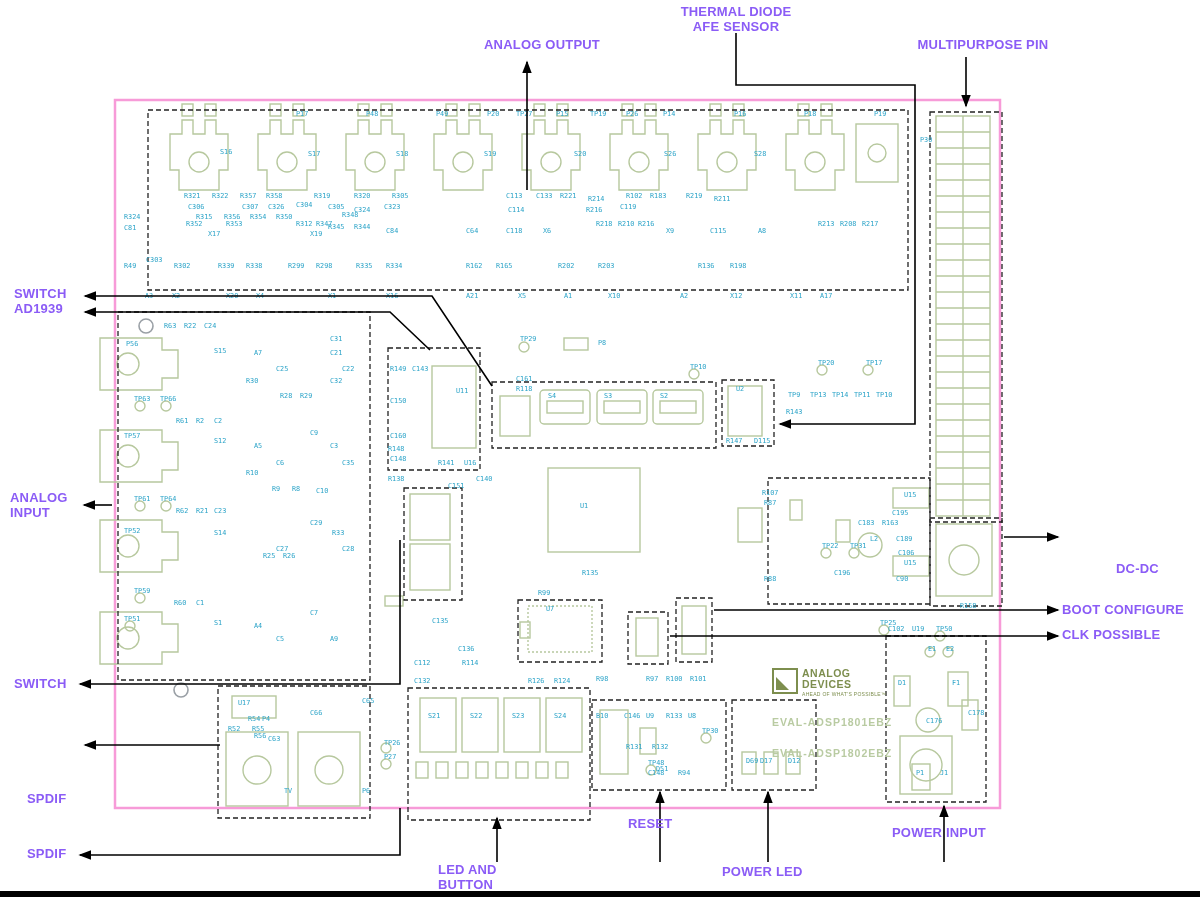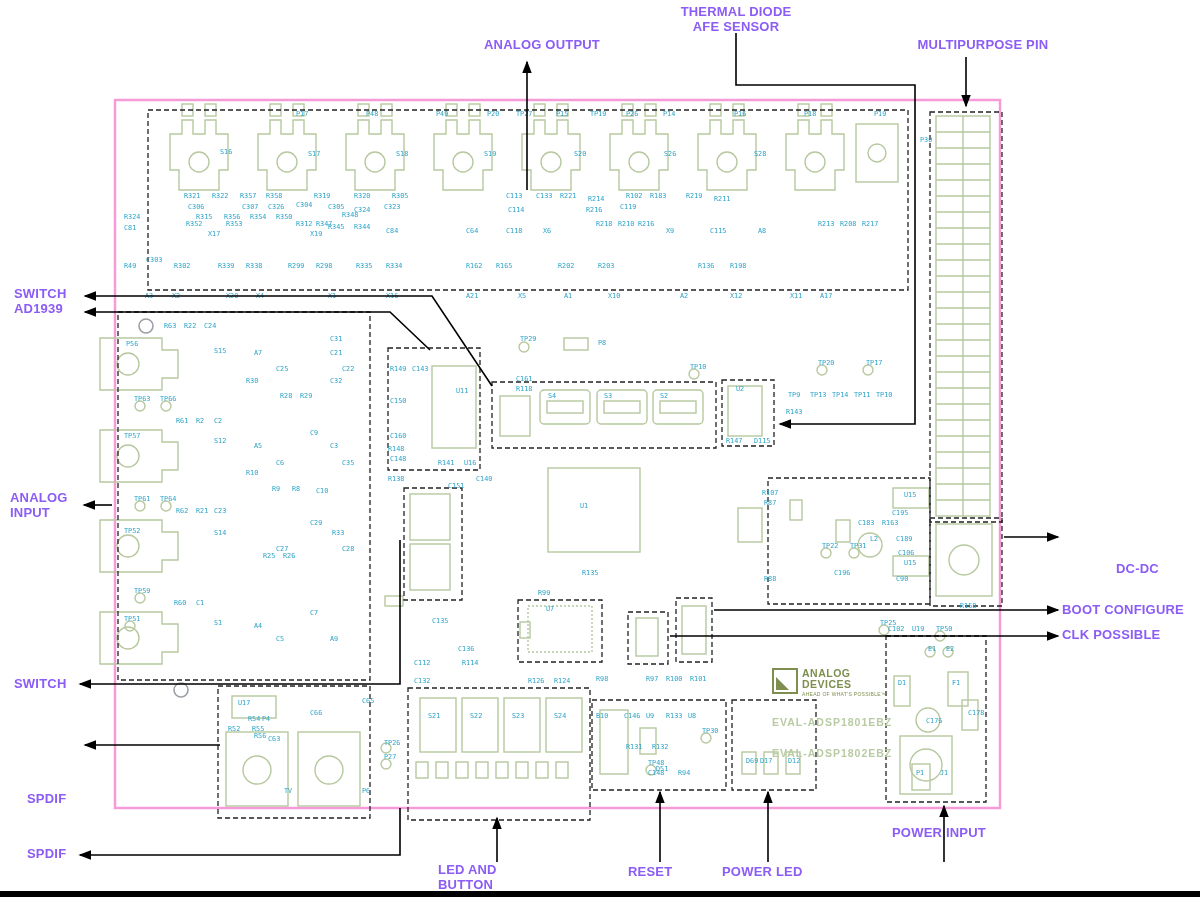--- a/index.html
+++ b/index.html
@@ -10,21 +10,21 @@
            white-space:pre-line;line-height:15px;letter-spacing:.2px;}
   #co-analog-output{left:455px;top:37px;width:145px;text-align:right;}
   #co-thermal{left:650px;top:4px;width:172px;text-align:center;}
   #co-multipurpose{left:908px;top:37px;width:150px;text-align:center;}
   #co-switch-ad1939{left:14px;top:286px;}
   #co-analog-input{left:10px;top:490px;}
   #co-switch{left:14px;top:676px;}
   #co-spdif{left:27px;top:755px;margin-top:36px;}
   #co-jtag{left:27px;top:846px;}
   #co-led-button{left:438px;top:862px;width:118px;}
-  #co-reset{left:628px;top:864px;}
+  #co-reset{left:628px;top:816px;}
   #co-power-led{left:722px;top:864px;}
   #co-power-input{left:892px;top:825px;}
   #co-dcdc{left:1116px;top:529px;margin-top:32px;}
   #co-boot{left:1062px;top:602px;}
   #co-clk{left:1062px;top:627px;}
   .bottom-bar{position:absolute;left:0;bottom:0;width:100%;height:6px;background:#000;}
   .brand{position:absolute;left:772px;top:668px;}
   .brand-row{display:flex;align-items:flex-start;gap:4px;}
   .adi-logo{width:22px;height:22px;border:2.5px solid #7d8e4e;position:relative;flex:0 0 auto;}
   .adi-logo::after{content:"";position:absolute;left:2px;bottom:2px;width:0;height:0;

